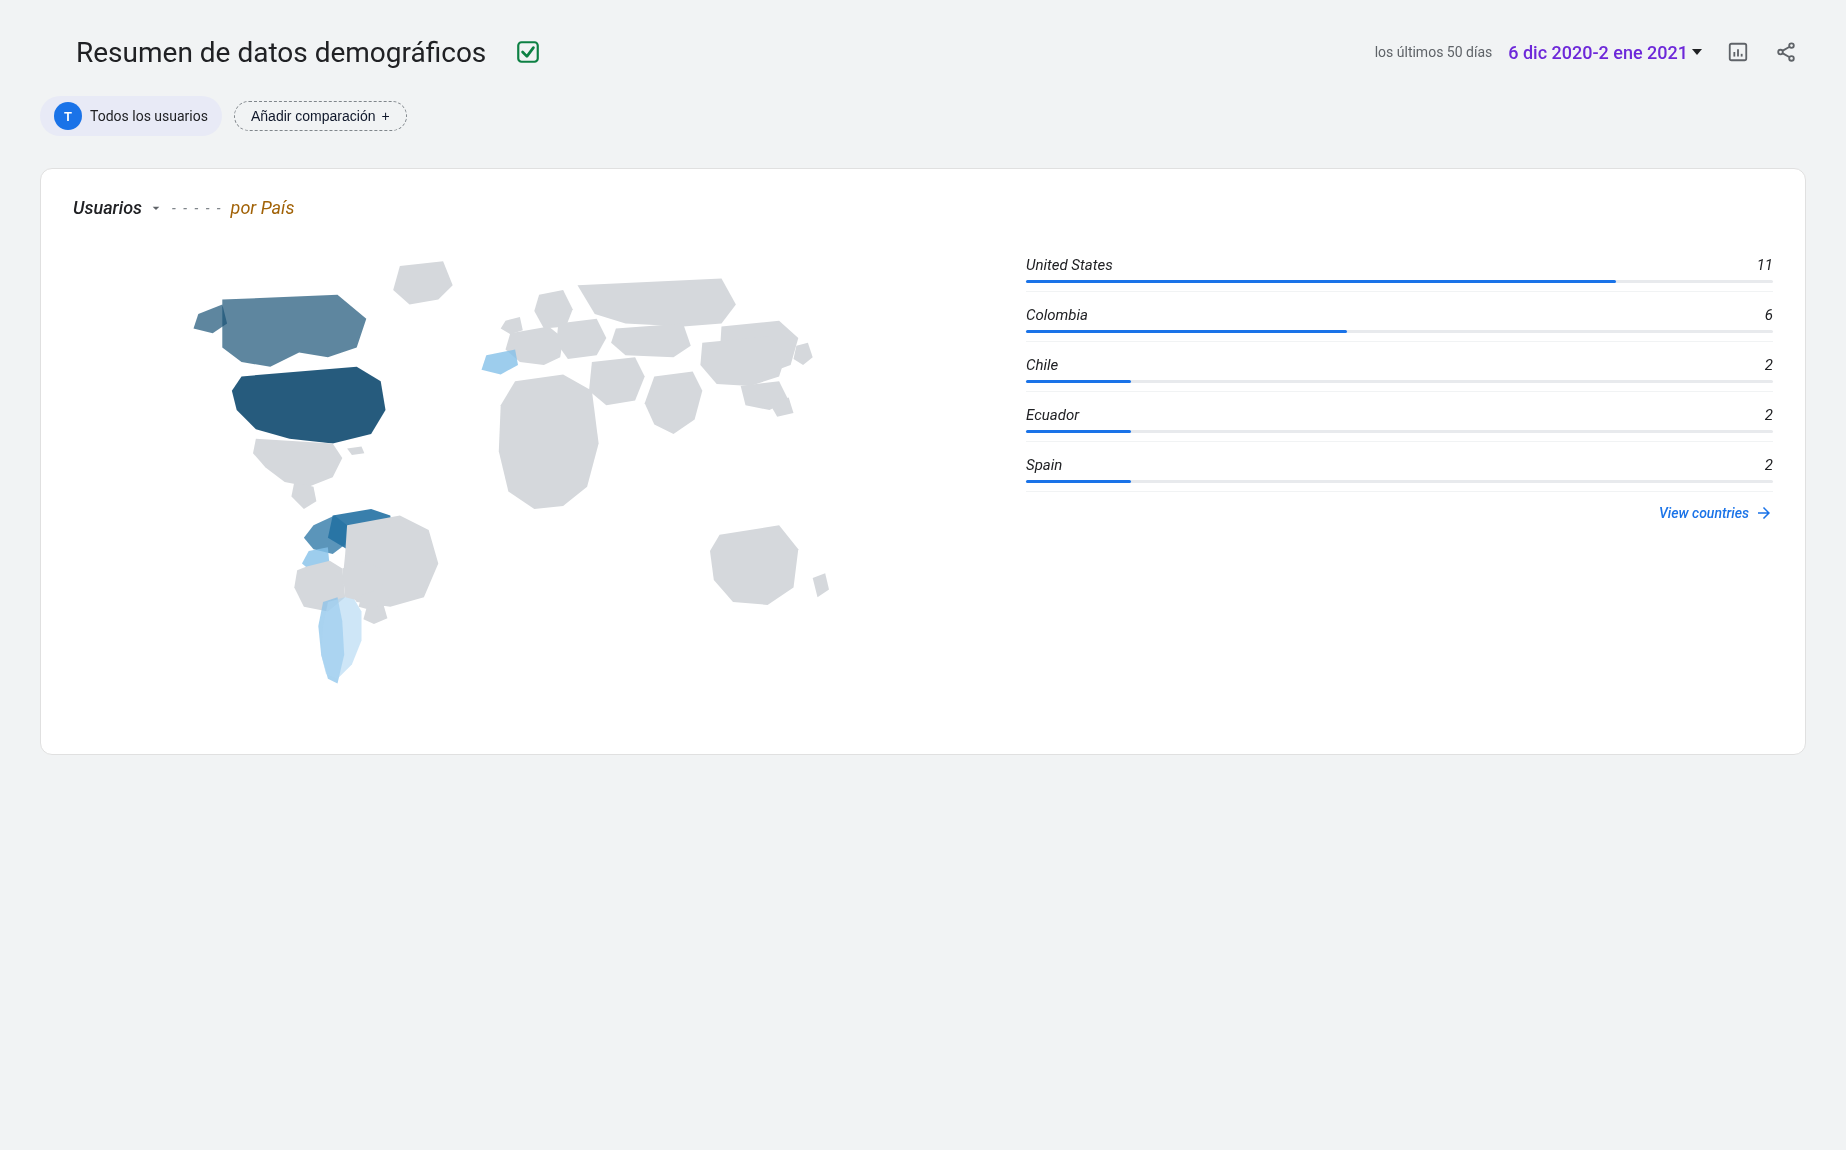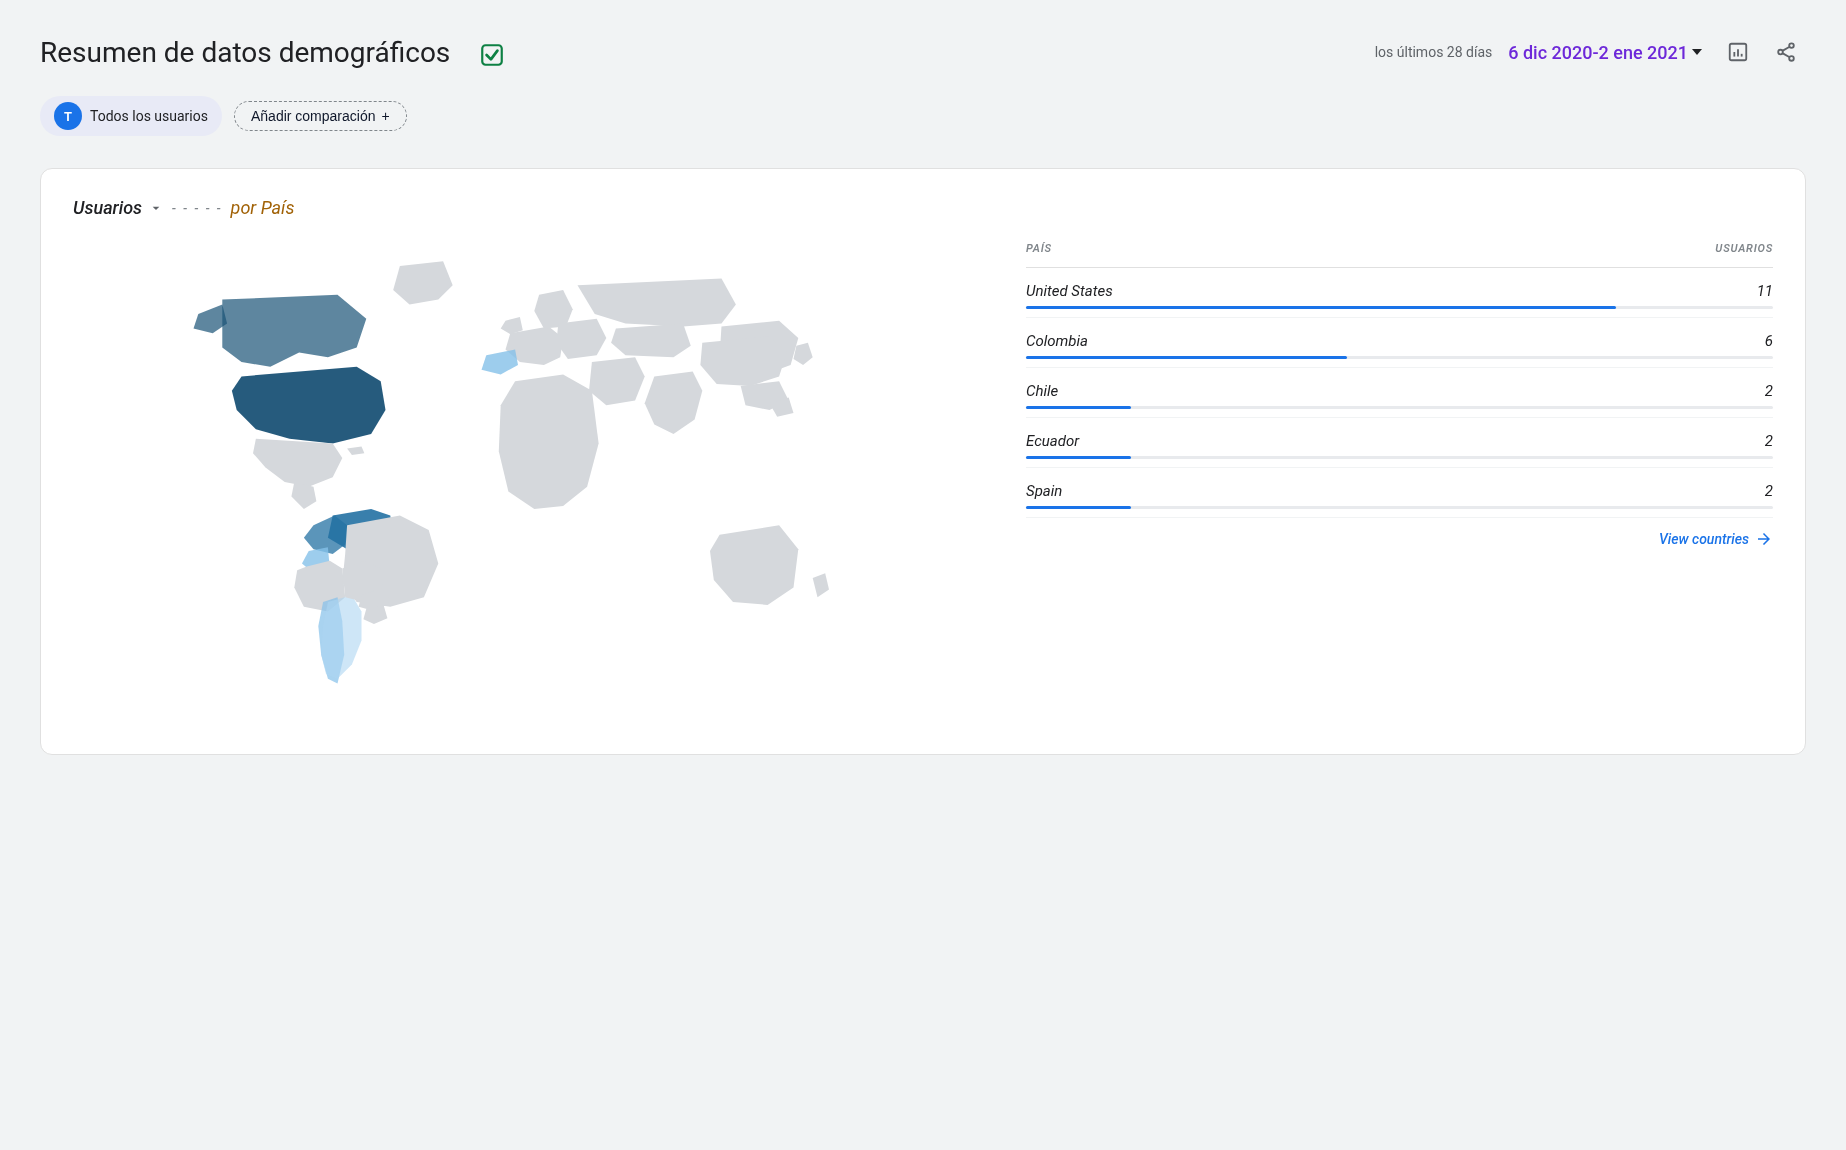--- a/index.html
+++ b/index.html
@@ -13,22 +13,23 @@
 
     .header {
       display: flex;
       align-items: center;
       justify-content: space-between;
       margin-bottom: 24px;
     }
 
     .header-left {
       display: flex;
-      align-items: flex-end;
+      align-items: center;
       gap: 28px;
+      margin-left: 36px;
     }
 
     .page-title {
       font-size: 28px;
       font-weight: 400;
       color: #202124;
     }
 
     .verified-icon {
       width: 28px;
@@ -260,21 +261,21 @@
     <h1 class="page-title">Resumen de datos demográficos</h1>
     <span class="verified-icon">
       <svg width="26" height="26" viewBox="0 0 24 24">
         <rect x="3" y="3" width="18" height="18" rx="3" fill="none" stroke="#0d8043" stroke-width="2"></rect>
         <polyline points="7,12 11,16 17,8" fill="none" stroke="#0d8043" stroke-width="2.5" stroke-linecap="round" stroke-linejoin="round"></polyline>
       </svg>
     </span>
   </div>
 
   <div class="header-right">
-    <span class="date-range-label">los últimos 28 días</span>
+    <span class="date-range-label">los últimos 50 días</span>
     <div class="date-range-selector">
       <span>6 dic 2020-2 ene 2021</span>
       <span class="chevron-down"></span>
     </div>
     <div class="header-icons">
       <div class="icon-btn">
         <svg width="22" height="22" viewBox="0 0 24 24" fill="none" stroke="#5f6368" stroke-width="2">
           <rect x="3" y="3" width="18" height="18" rx="2"></rect>
           <line x1="8" y1="17" x2="8" y2="12"></line>
           <line x1="12" y1="17" x2="12" y2="9"></line>
@@ -388,24 +389,20 @@
         <path d="M598,305 L660,295 L680,320 L675,360 L648,378 L612,375 L592,352 L588,322 Z" fill="#d5d8dc"></path>
 
         <path d="M695,350 L708,345 L712,362 L700,370 Z" fill="#d5d8dc"></path>
 
         <path d="M490,90 L560,85 L568,108 L550,120 L500,118 L485,105 Z" fill="#d5d8dc"></path>
 
       </svg>
     </div>
 
     <div class="table-container">
-      <div class="table-header">
-        <span class="table-header-cell">PAÍS</span>
-        <span class="table-header-cell">USUARIOS</span>
-      </div>
 
       <div id="table-rows">
           <div class="table-row">
       <div class="table-row-main">
         <span class="country-name">United States</span>
         <span class="country-value">11</span>
       </div>
       <div class="bar-container">
         <div class="bar-fill" style="width: 79%"></div>
       </div>

